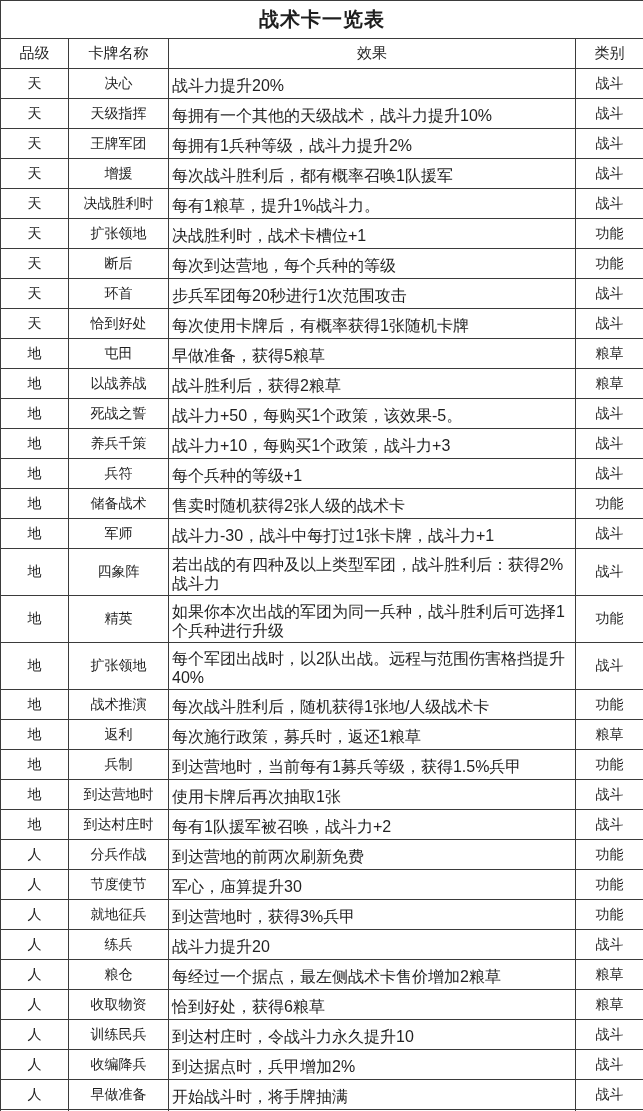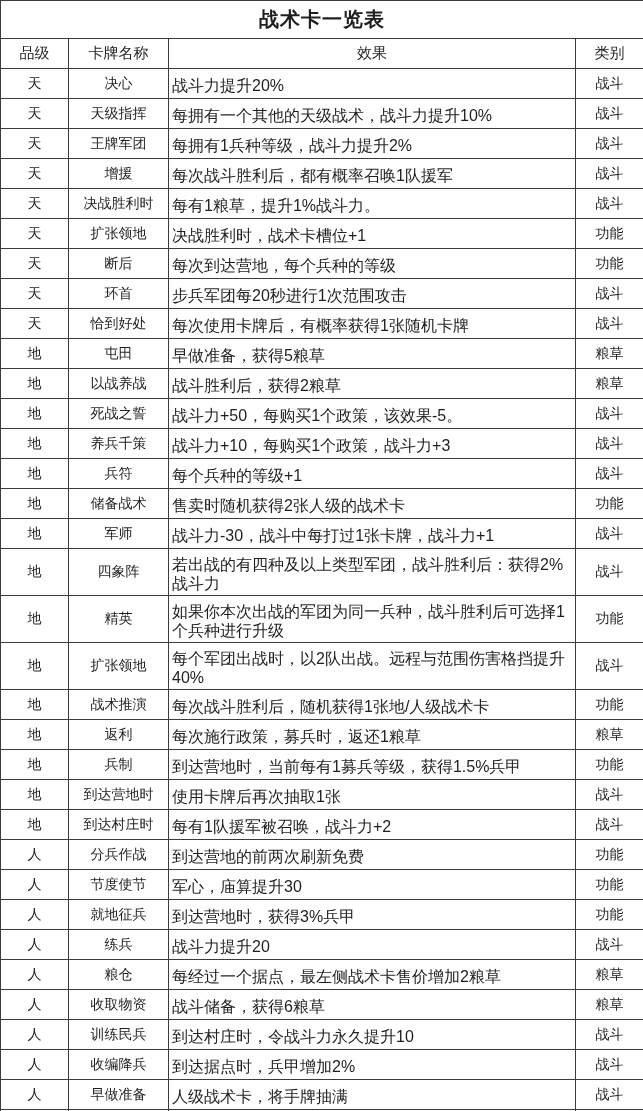--- a/index.html
+++ b/index.html
@@ -247,39 +247,39 @@
         </tr>
         <tr>
           <td class="cell-grade">人</td>
           <td class="cell-name">粮仓</td>
           <td class="cell-effect">每经过一个据点，最左侧战术卡售价增加2粮草</td>
           <td class="cell-category">粮草</td>
         </tr>
         <tr>
           <td class="cell-grade">人</td>
           <td class="cell-name">收取物资</td>
-          <td class="cell-effect">战斗储备，获得6粮草</td>
+          <td class="cell-effect">恰到好处，获得6粮草</td>
           <td class="cell-category">粮草</td>
         </tr>
         <tr>
           <td class="cell-grade">人</td>
           <td class="cell-name">训练民兵</td>
           <td class="cell-effect">到达村庄时，令战斗力永久提升10</td>
           <td class="cell-category">战斗</td>
         </tr>
         <tr>
           <td class="cell-grade">人</td>
           <td class="cell-name">收编降兵</td>
           <td class="cell-effect">到达据点时，兵甲增加2%</td>
           <td class="cell-category">战斗</td>
         </tr>
         <tr>
           <td class="cell-grade">人</td>
           <td class="cell-name">早做准备</td>
-          <td class="cell-effect">人级战术卡，将手牌抽满</td>
+          <td class="cell-effect">开始战斗时，将手牌抽满</td>
           <td class="cell-category">战斗</td>
         </tr>
         <tr>
           <td class="cell-grade">人</td>
           <td class="cell-name">走为上策</td>
           <td class="cell-effect">每前进1步，随机减少1个敌军行动</td>
           <td class="cell-category">功能</td>
         </tr>
       </tbody>
   </table>

